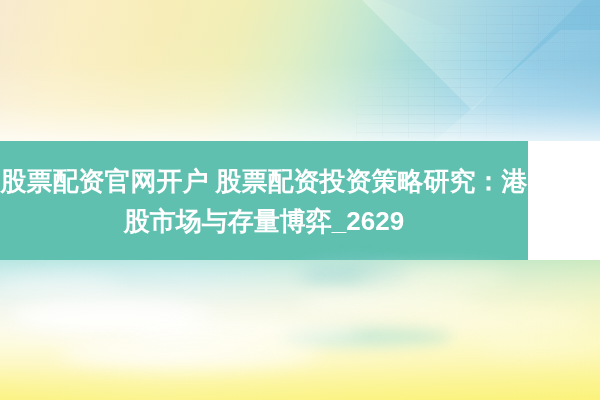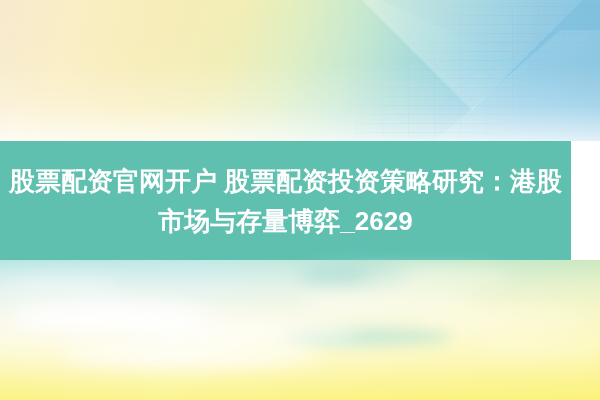--- a/index.html
+++ b/index.html
@@ -98,21 +98,21 @@
         rgba(0,0,0,0) 26px);
     -webkit-mask-image: linear-gradient(135deg, rgba(0,0,0,0) 18%, rgba(0,0,0,1) 48%, rgba(0,0,0,0) 86%);
             mask-image: linear-gradient(135deg, rgba(0,0,0,0) 18%, rgba(0,0,0,1) 48%, rgba(0,0,0,0) 86%);
   }
 
   
   .title-band {
     position: absolute;
     left: 0;
     top: 141px;
-    width: 571px;
+    width: 528px;
     height: 119px;
     background: #5fc0b0;
     display: flex;
     align-items: center;
     justify-content: center;
   }
 
   .title-text {
     width: 576px;
     margin: 0;

